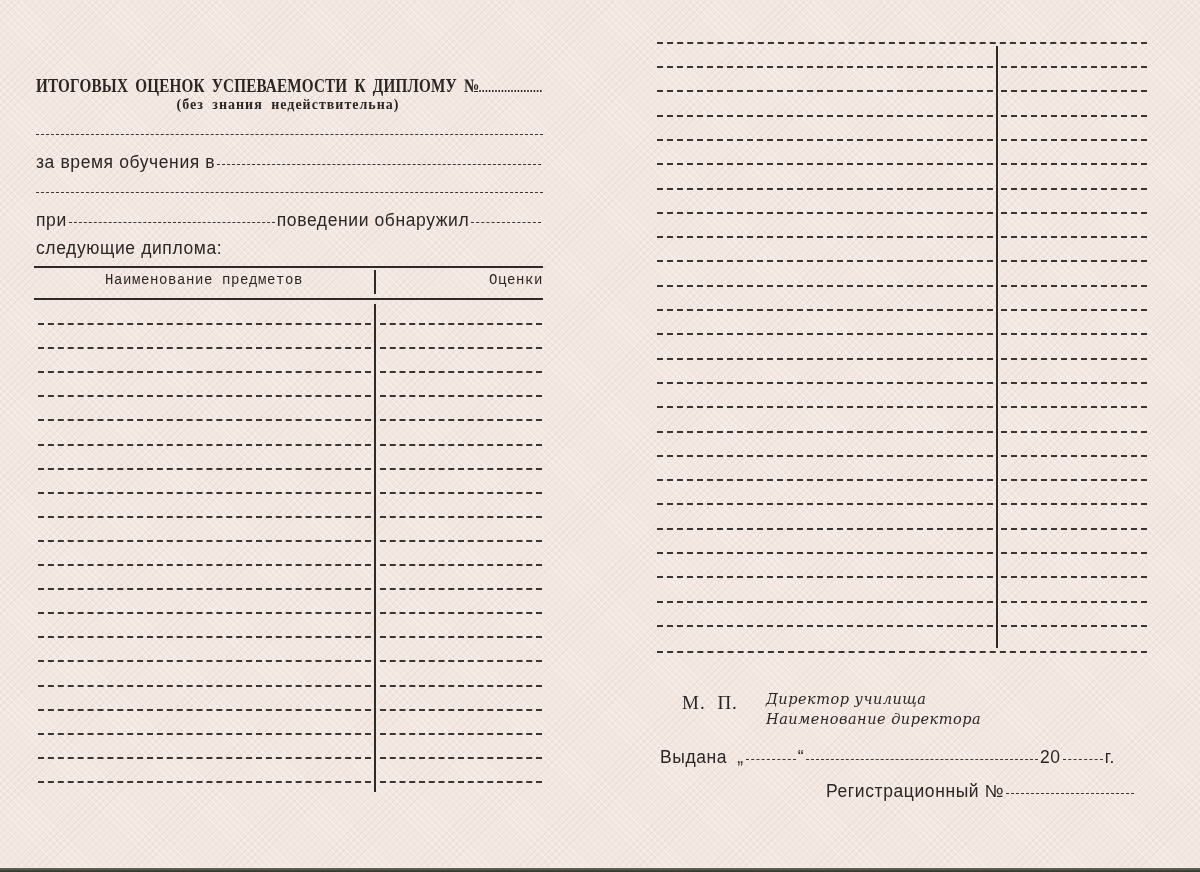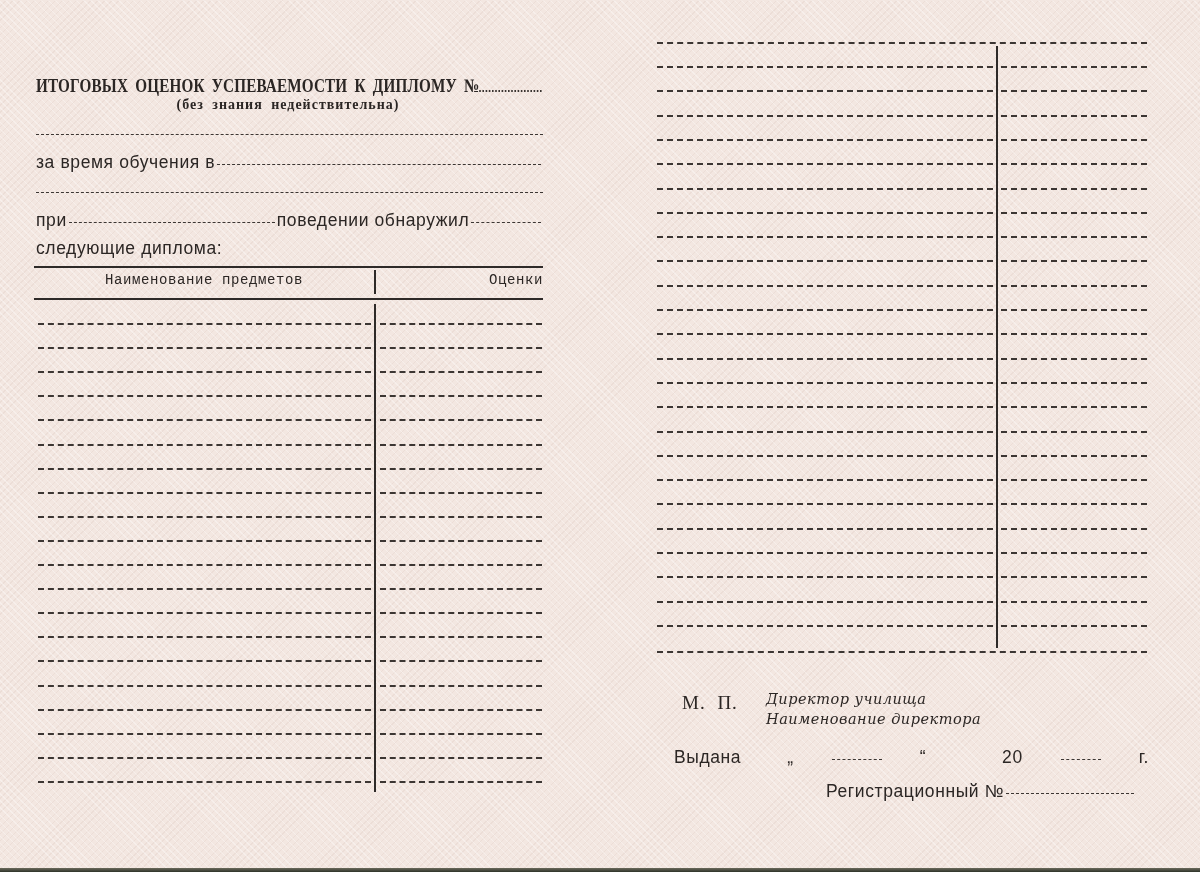--- a/index.html
+++ b/index.html
@@ -291,21 +291,21 @@
             <div class="dotline" style="left: 405px; top: 625px; width: 146px;"></div>
           </div>
         </div>
       <div class="dotline" style="left:61px; top:651px; width:490px;"></div>
     </div>
 
     <div class="abs" style="left:86px; top:692px; font-size:19px; letter-spacing:1px; word-spacing:6px;">М. П.</div>
     <div class="abs sig-title" style="left:170px; top:679px;margin-top:12px;">Директор училища</div>
     <div class="abs sig-title" style="left:170px; top:711px;">Наименование директора</div>
 
-    <div class="abs sans field-row" style="left:78px; top:747px; width:455px;gap:36px;">
+    <div class="abs sans field-row" style="left:64px; top:747px; width:455px;">
       <span>Выдана</span>
       <span style="margin-left:10px;">„</span>
       <span class="fill" style="flex:0 0 50px;"></span>
       <span>“</span>
       <span class="fill"></span>
       <span>20</span>
       <span class="fill" style="flex:0 0 40px;"></span>
       <span>г.</span>
     </div>
 

